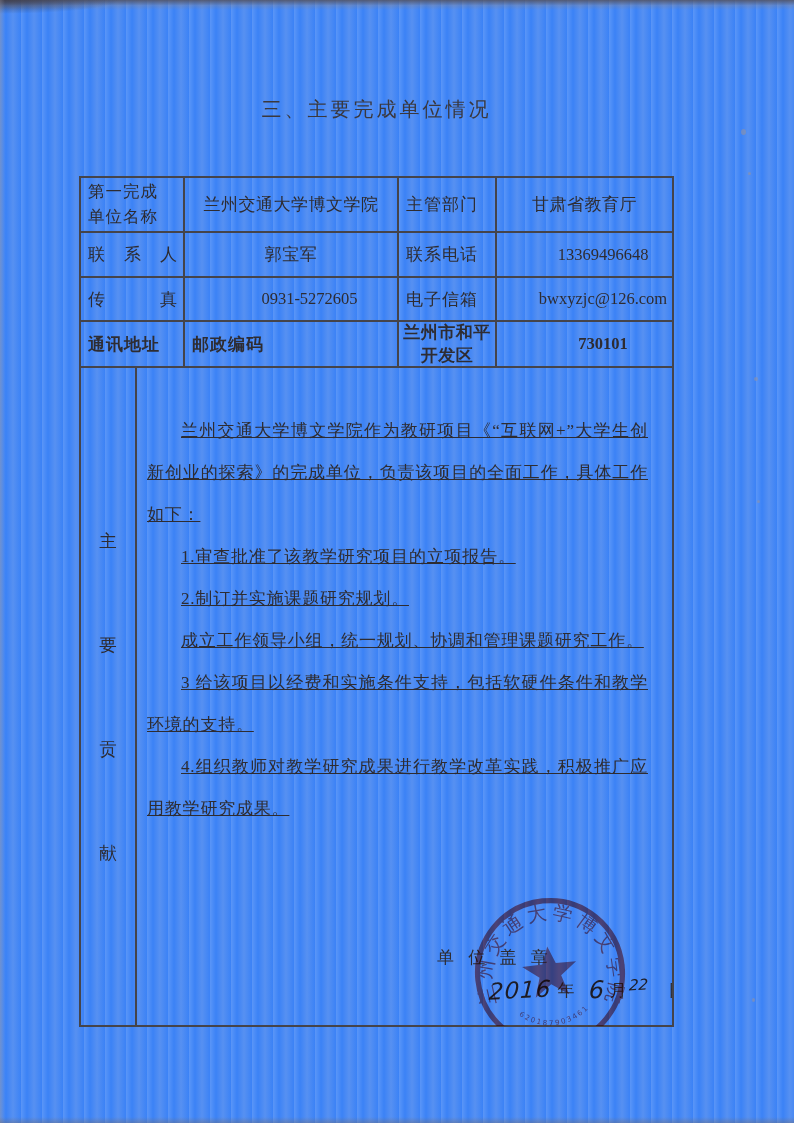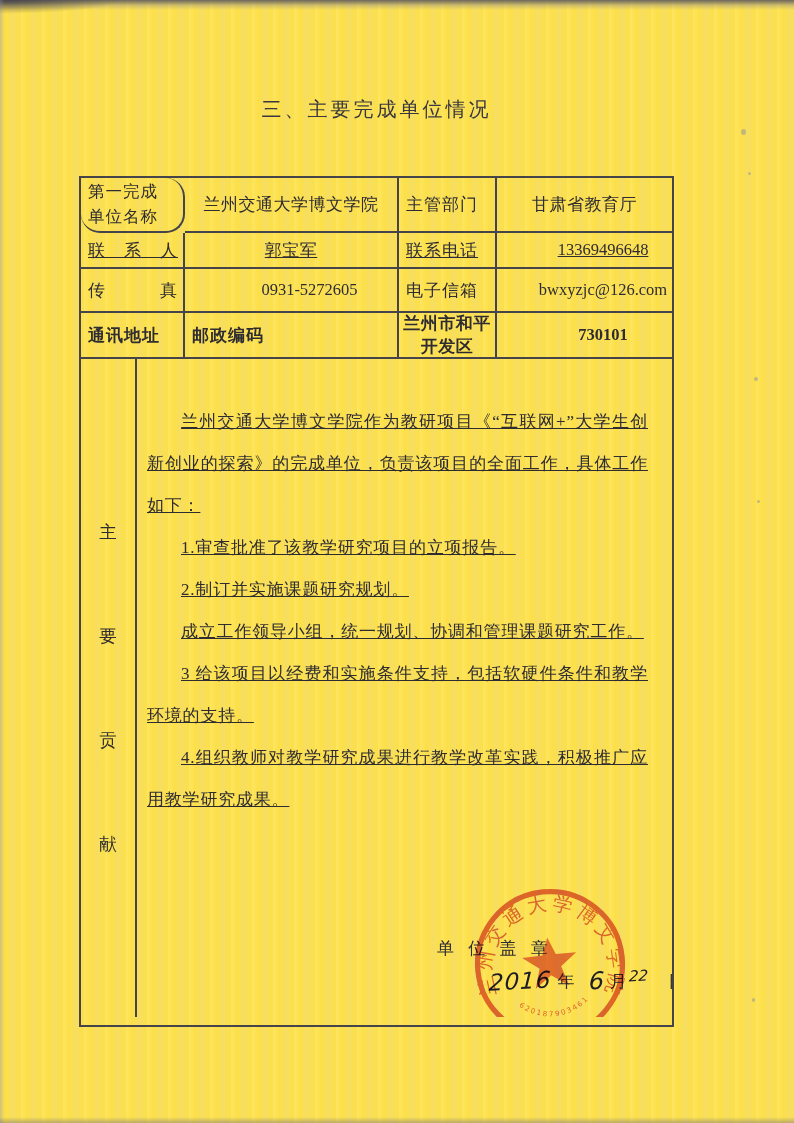--- a/index.html
+++ b/index.html
@@ -1,18 +1,18 @@
 <!DOCTYPE html>
 <html><head>
 <meta charset="utf-8">
 <style>
   html,body{margin:0;padding:0;background:#b9b7be;}
   .sheet{
     position:relative;width:794px;height:1123px;overflow:hidden;
-    background:#fde047;
+    background:#3b82f6;
     font-family:"Liberation Serif","DejaVu Serif",serif;
     color:#2e2c31;
   }
   .streaks{
     position:absolute;inset:0;pointer-events:none;
     background:repeating-linear-gradient(90deg,
       rgba(255,255,255,0.16) 0px, rgba(255,255,255,0) 6px,
       rgba(214,211,221,0.18) 13px, rgba(255,255,255,0) 21px);
   }
   .edge-top{
@@ -37,33 +37,33 @@
     position:absolute;left:79px;top:96px;width:595px;margin:0;
     text-align:center;font-size:20px;font-weight:500;letter-spacing:3px;color:#3a383e;
   }
 
   .info-table{
     position:absolute;left:79px;top:176px;width:595px;height:851px;
     border:2px solid #45444a;box-sizing:border-box;
   }
   .trow{display:grid;}
   .r0{grid-template-columns:104px 214px 98px auto;height:55px;}
-  .r1{grid-template-columns:104px 214px 98px auto;height:36px;text-decoration:underline;}
+  .r1{grid-template-columns:104px 214px 98px auto;height:45px;}
   .r2{grid-template-columns:104px 214px 98px auto;height:44px;}
   .r3{grid-template-columns:104px 214px 98px auto;height:46px;font-weight:bold;}
   .rbig{grid-template-columns:56px auto;height:658px;}
   .c{
     border-right:2px solid #45444a;border-bottom:2px solid #45444a;
     display:flex;align-items:center;box-sizing:border-box;
     font-size:17px;overflow:hidden;
   }
   .c:last-child{border-right:none;}
   .rbig .c{border-bottom:none;}
   .c.lab{padding-left:7px;letter-spacing:1px;}
-  .c.lab.multiline{flex-direction:column;align-items:flex-start;justify-content:center;line-height:1.5;font-size:16.5px;border-radius:19px;}
+  .c.lab.multiline{flex-direction:column;align-items:flex-start;justify-content:center;line-height:1.5;font-size:16.5px;}
   .c.val{justify-content:center;text-align:center;letter-spacing:0.5px;}
   .c.val.latin{font-size:16.5px;letter-spacing:0;padding-left:37px;}
 
   .contrib-label{
     flex-direction:column;justify-content:center;align-items:center;
     gap:80px;font-size:17.5px;
   }
   .contrib-body{
     position:relative;display:block;align-items:unset;
     padding:42px 24px 0 10px;

